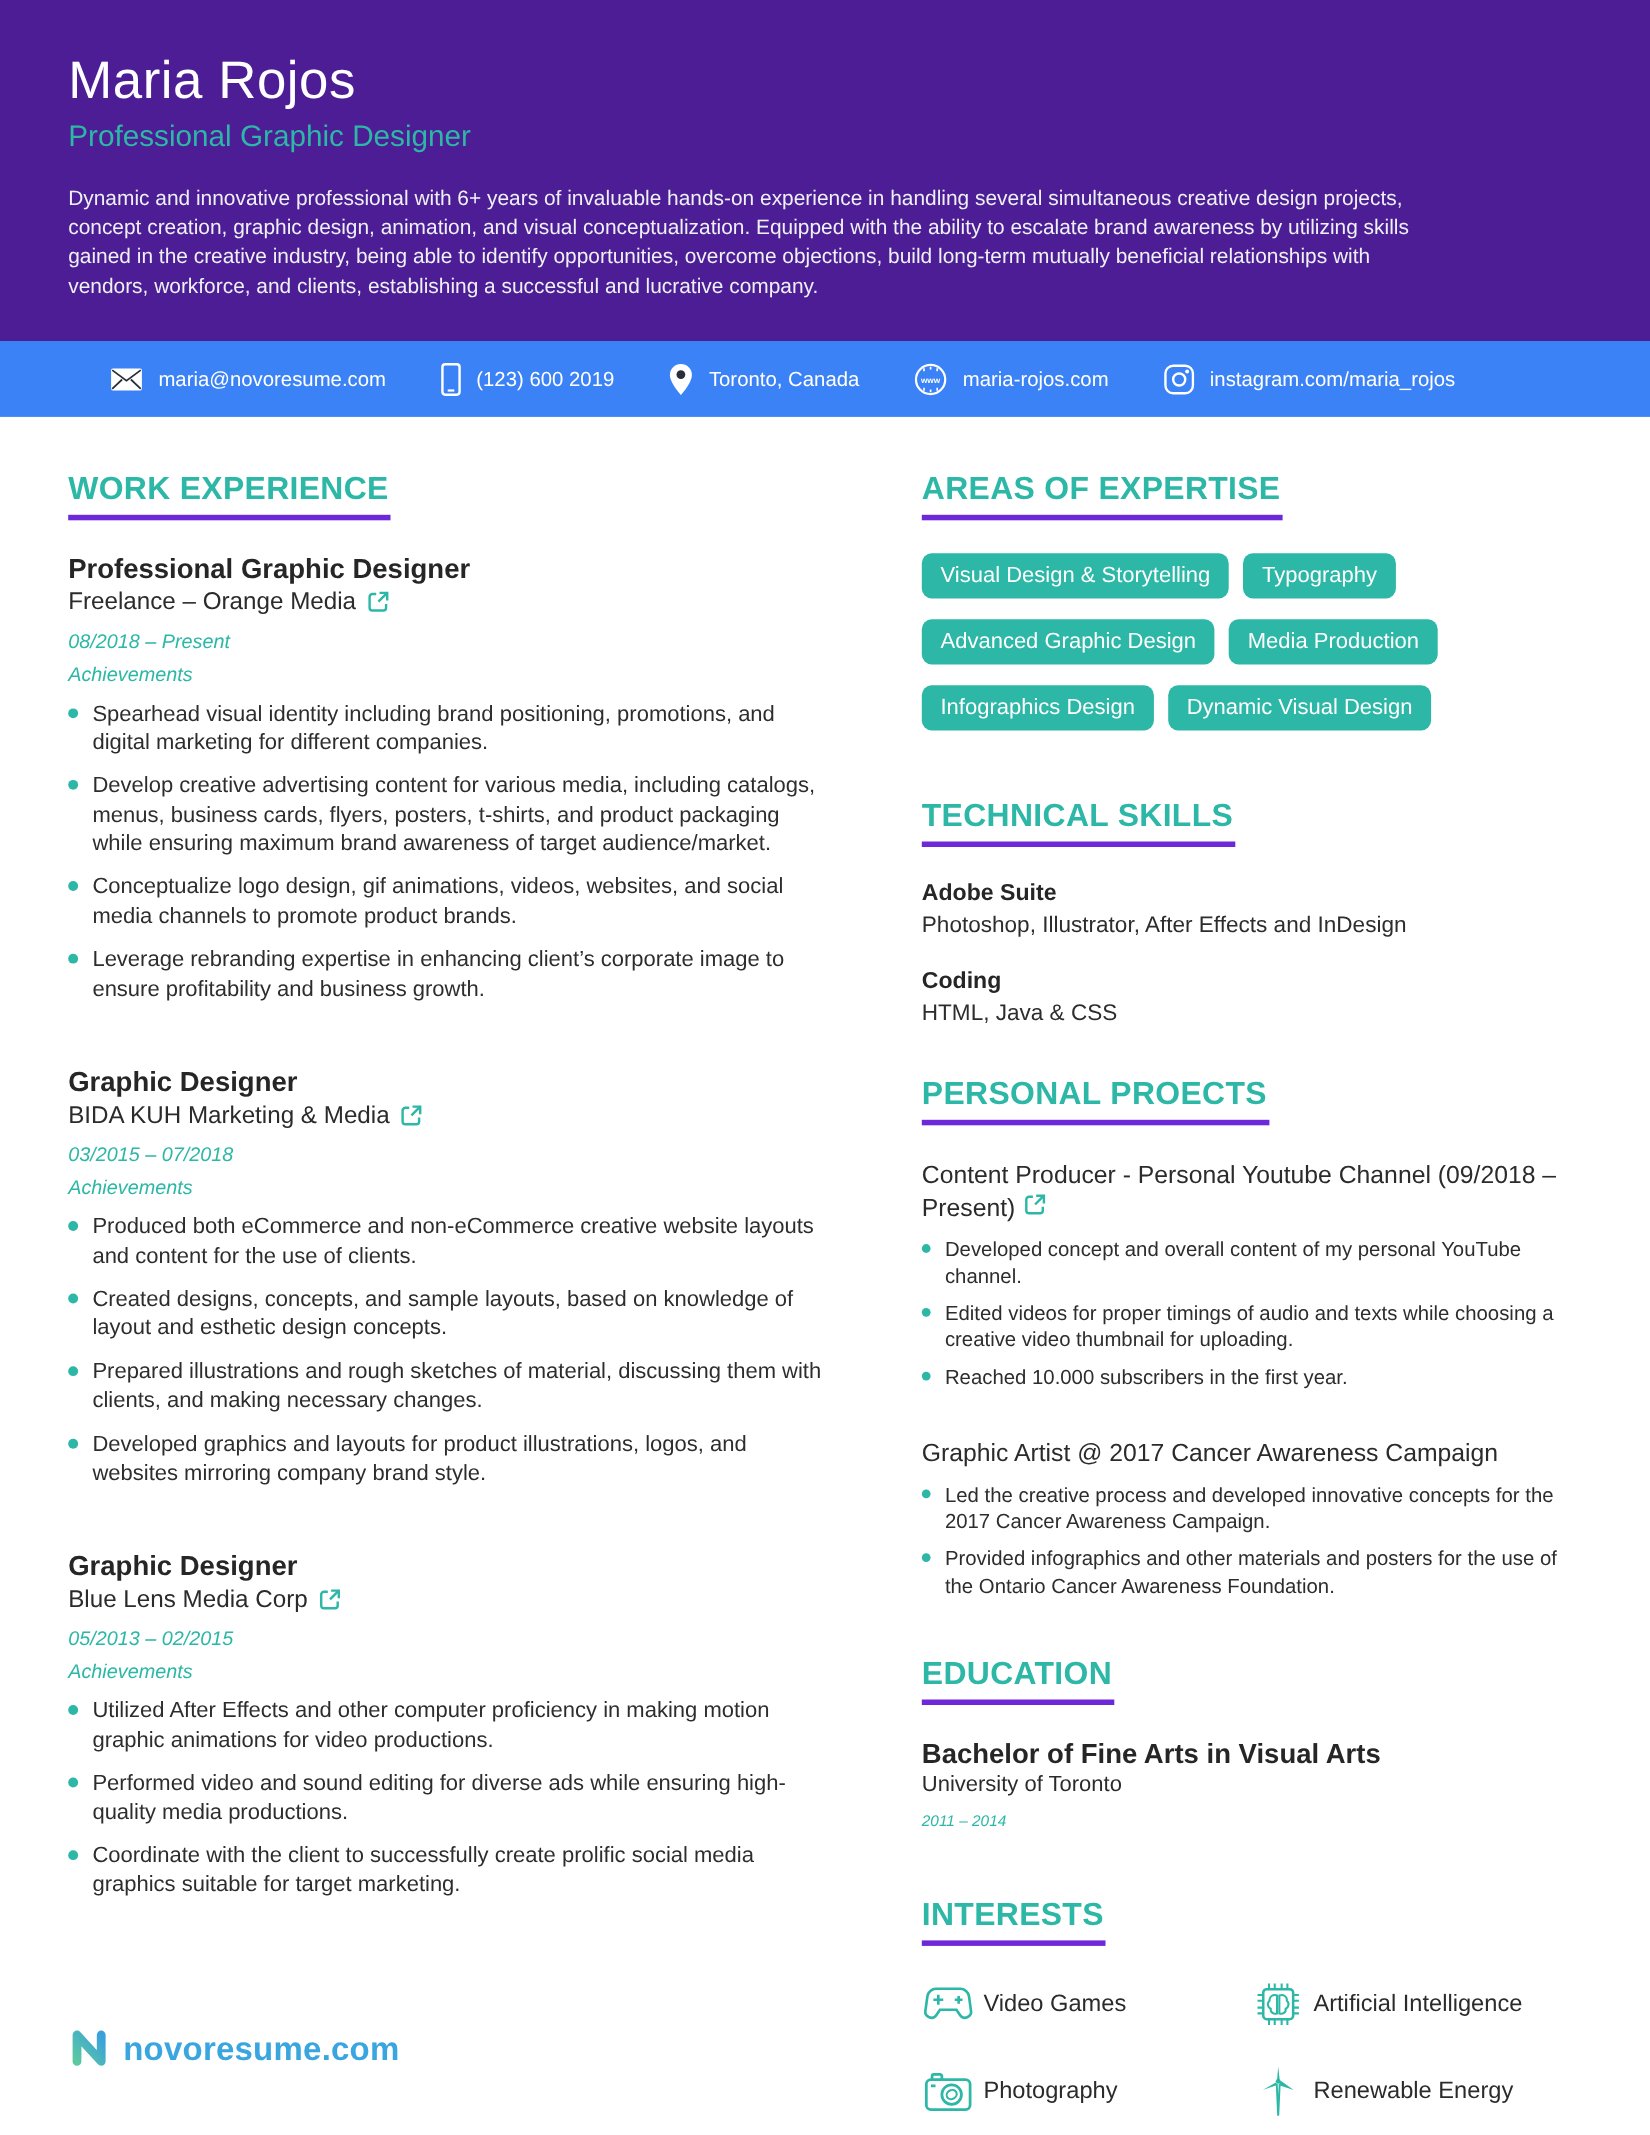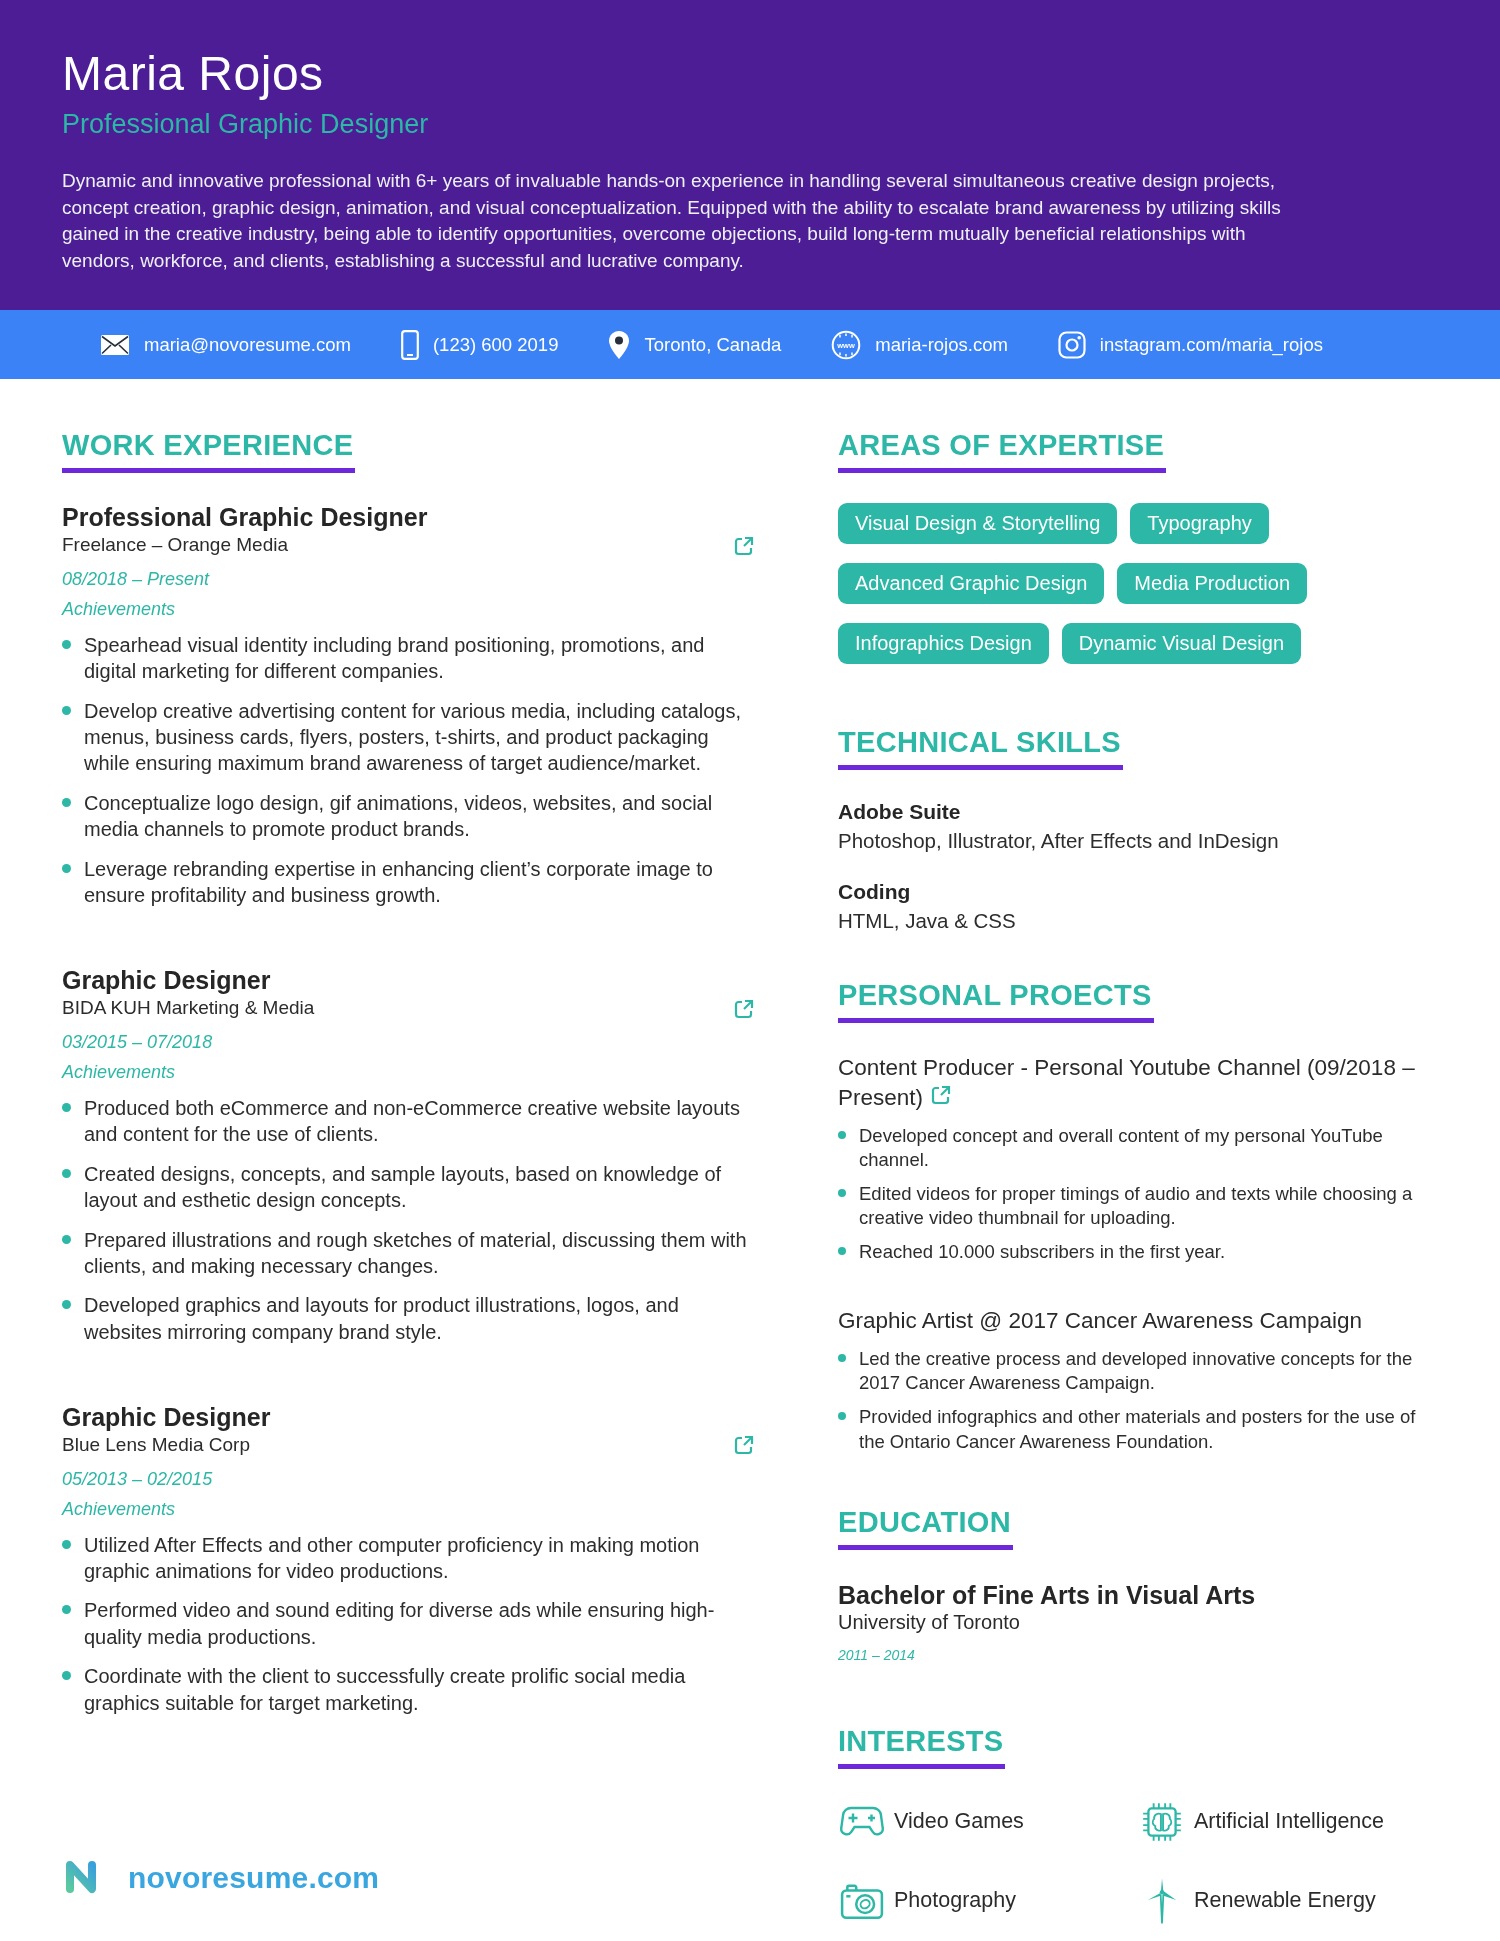--- a/index.html
+++ b/index.html
@@ -27,21 +27,21 @@
   .col-left  { width:692px; flex:none; }
   .col-right { flex:1; min-width:0; }
   .sec-h {
     display:table; margin:0 0 30px 0; padding:0 2px 6px 0;
     color:#2db7a6; font-size:29px; font-weight:bold; letter-spacing:.3px;
     border-bottom:5px solid #6d28d9;
   }
   
   .job { margin-bottom:58px; }
   .job-title { margin:0; font-size:25px; font-weight:bold; color:#262626; line-height:1.15; }
-  .job-company { font-size:19px; color:#2b2b2b; line-height:1.2; margin-top:2px; display:flex; align-items:center; gap:10px;justify-content:space-between; }
+  .job-company { font-size:22px; color:#2b2b2b; line-height:1.2; margin-top:2px; display:flex; align-items:center; gap:10px; }
   .job-dates { margin-top:12px; color:#2db7a6; font-style:italic; font-size:18px; }
   .job-ach   { margin-top:9px;  color:#2db7a6; font-style:italic; font-size:18px; }
   ul.bullets { list-style:none; margin:12px 0 0 0; padding:0; }
   .bullets li { display:flex; gap:13px; font-size:20px; color:#2d2d2d; line-height:1.32; margin-bottom:13px; }
   .dot { width:9px; height:9px; border-radius:50%; background:#2db7a6; flex:none; margin-top:8px; }
   
   .tags { display:flex; flex-wrap:wrap; gap:19px 13px; }
   .tag { background:#2db7a6; color:#ffffff; font-size:20px; padding:9px 17px; border-radius:9px; cursor:default; }
   
   .sec-skills { margin-top:62px; }
@@ -59,21 +59,21 @@
   .sec-education { margin-top:52px; }
   .edu-degree { font-size:25px; font-weight:bold; color:#262626; line-height:1.2; }
   .edu-school { font-size:20px; color:#2b2b2b; line-height:1.25; }
   .edu-dates { margin-top:12px; color:#2db7a6; font-style:italic; font-size:14px; }
   
   .sec-interests { margin-top:62px; }
   .interests { display:grid; grid-template-columns:1fr 1fr; row-gap:32px; margin-top:4px; }
   .interest { display:flex; align-items:center; gap:8px; font-size:21.5px; color:#2b2b2b; }
   .interest .iicon { color:#2db7a6; display:flex; align-items:center; width:48px; justify-content:center; }
   
-  .footer { position:absolute; left:62px; bottom:42px; display:flex; align-items:center; gap:28px; cursor:pointer; }
+  .footer { position:absolute; left:62px; bottom:56px; display:flex; align-items:center; gap:12px; cursor:pointer; }
   .brand { color:#3aa6e0; font-weight:bold; font-size:30px; letter-spacing:.2px; }
   .ext { display:inline-flex; align-items:center; cursor:pointer; }
 </style>
 </head>
 <body>
 
 <header class="hero">
   <h1>Maria Rojos</h1>
   <div class="subtitle">Professional Graphic Designer</div>
   <p class="summary">Dynamic and innovative professional with 6+ years of invaluable hands-on experience in handling several simultaneous creative design projects, concept creation, graphic design, animation, and visual conceptualization. Equipped with the ability to escalate brand awareness by utilizing skills gained in the creative industry, being able to identify opportunities, overcome objections, build long-term mutually beneficial relationships with vendors, workforce, and clients, establishing a successful and lucrative company.</p>

